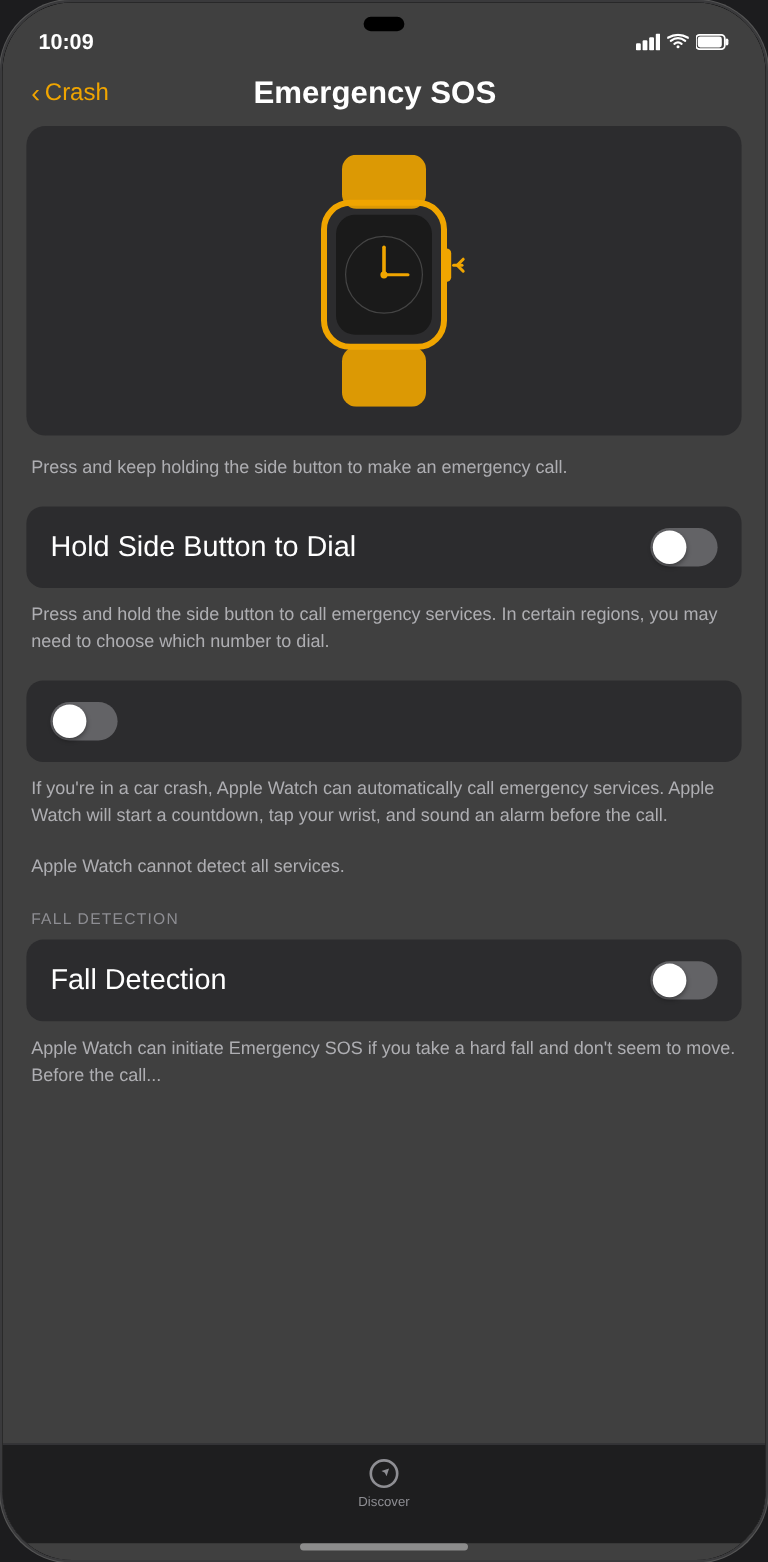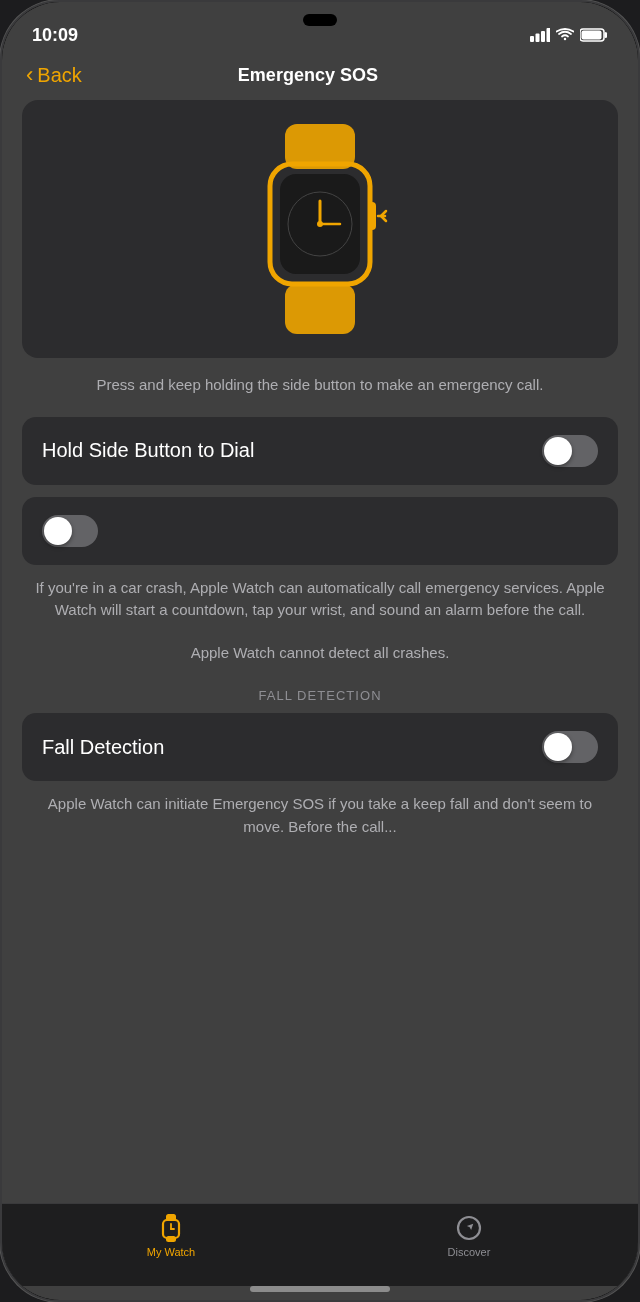--- a/index.html
+++ b/index.html
@@ -85,35 +85,34 @@
       cursor: pointer;
     }
 
     .back-chevron {
       font-size: 22px;
       font-weight: 300;
     }
 
     .nav-title {
       color: #fff;
-      font-size: 18px;
+      font-size: 26px;
       font-weight: 700;
     }
 
     .nav-spacer {
       width: 80px;
     }
 
     
     .content {
       flex: 1;
       overflow-y: auto;
       padding: 0 20px;
       scrollbar-width: none;
-      text-align: center;
     }
 
     .content::-webkit-scrollbar { display: none; }
 
     
     .watch-card {
       background: #2c2c2e;
       border-radius: 16px;
       padding: 24px;
       margin-bottom: 16px;
@@ -138,21 +137,21 @@
       border-radius: 14px;
       padding: 18px 20px;
       display: flex;
       justify-content: space-between;
       align-items: center;
       margin-bottom: 12px;
     }
 
     .toggle-label {
       color: #fff;
-      font-size: 20px;
+      font-size: 24px;
       font-weight: 400;
     }
 
     
     .toggle-switch {
       width: 56px;
       height: 32px;
       background: #636366;
       border-radius: 16px;
       position: relative;
@@ -261,21 +260,21 @@
           <rect x="0" y="1" width="24" height="12" rx="3" stroke="white" stroke-width="1.5" fill="none"></rect>
           <rect x="24.5" y="4" width="2.5" height="6" rx="1.5" fill="white"></rect>
           <rect x="1.5" y="2.5" width="20" height="9" rx="2" fill="white"></rect>
         </svg>
       </div>
     </div>
 
     <div class="nav-bar">
       <div class="back-button">
         <span class="back-chevron">‹</span>
-        <span>Back</span>
+        <span>Crash</span>
       </div>
       <span class="nav-title">Emergency SOS</span>
       <div class="nav-spacer"></div>
     </div>
 
     <div class="content">
 
       <div class="watch-card">
         <svg width="180" height="210" viewBox="0 0 180 210">
 
@@ -304,58 +303,47 @@
 
       <p class="description-text">Press and keep holding the side button to make an emergency call.</p>
 
       <div class="toggle-row">
         <span class="toggle-label">Hold Side Button to Dial</span>
         <div class="toggle-switch">
           <div class="toggle-knob"></div>
         </div>
       </div>
 
+      <p class="description-text">Press and hold the side button to call emergency services. In certain regions, you may need to choose which number to dial.</p>
 
 
       <div class="toggle-row">
         <div class="toggle-switch">
           <div class="toggle-knob"></div>
         </div>
       </div>
 
       <p class="description-text">If you're in a car crash, Apple Watch can automatically call emergency services. Apple Watch will start a countdown, tap your wrist, and sound an alarm before the call.</p>
-      <p class="description-text">Apple Watch cannot detect all crashes.</p>
+      <p class="description-text">Apple Watch cannot detect all services.</p>
 
       <div class="section-header">FALL DETECTION</div>
 
       <div class="toggle-row">
         <span class="toggle-label">Fall Detection</span>
         <div class="toggle-switch">
           <div class="toggle-knob"></div>
         </div>
       </div>
 
-      <p class="description-text">Apple Watch can initiate Emergency SOS if you take a keep fall and don't seem to move. Before the call...</p>
+      <p class="description-text">Apple Watch can initiate Emergency SOS if you take a hard fall and don't seem to move. Before the call...</p>
 
     </div>
 
     <div class="tab-bar">
 
-      <div class="tab-item active">
-        <div class="tab-icon">
-          <svg width="28" height="28" viewBox="0 0 28 28">
-            <rect x="9" y="0" width="10" height="7" rx="2.5" fill="#f0a500"></rect>
-            <rect x="6" y="6" width="16" height="18" rx="4" fill="none" stroke="#f0a500" stroke-width="2.2"></rect>
-            <rect x="9" y="22" width="10" height="6" rx="2.5" fill="#f0a500"></rect>
-            <line x1="14" y1="10" x2="14" y2="15" stroke="#f0a500" stroke-width="1.8" stroke-linecap="round"></line>
-            <line x1="14" y1="15" x2="17" y2="15" stroke="#f0a500" stroke-width="1.8" stroke-linecap="round"></line>
-          </svg>
-        </div>
-        <span class="tab-label">My Watch</span>
-      </div>
 
 
       <div class="tab-item">
         <div class="tab-icon">
           <svg width="28" height="28" viewBox="0 0 28 28">
             <circle cx="14" cy="14" r="11" fill="none" stroke="#8e8e93" stroke-width="2.2"></circle>
             <polygon points="14,8 17,14 14,13 11,14" fill="#8e8e93" transform="rotate(45, 14, 14)"></polygon>
           </svg>
         </div>
         <span class="tab-label">Discover</span>

